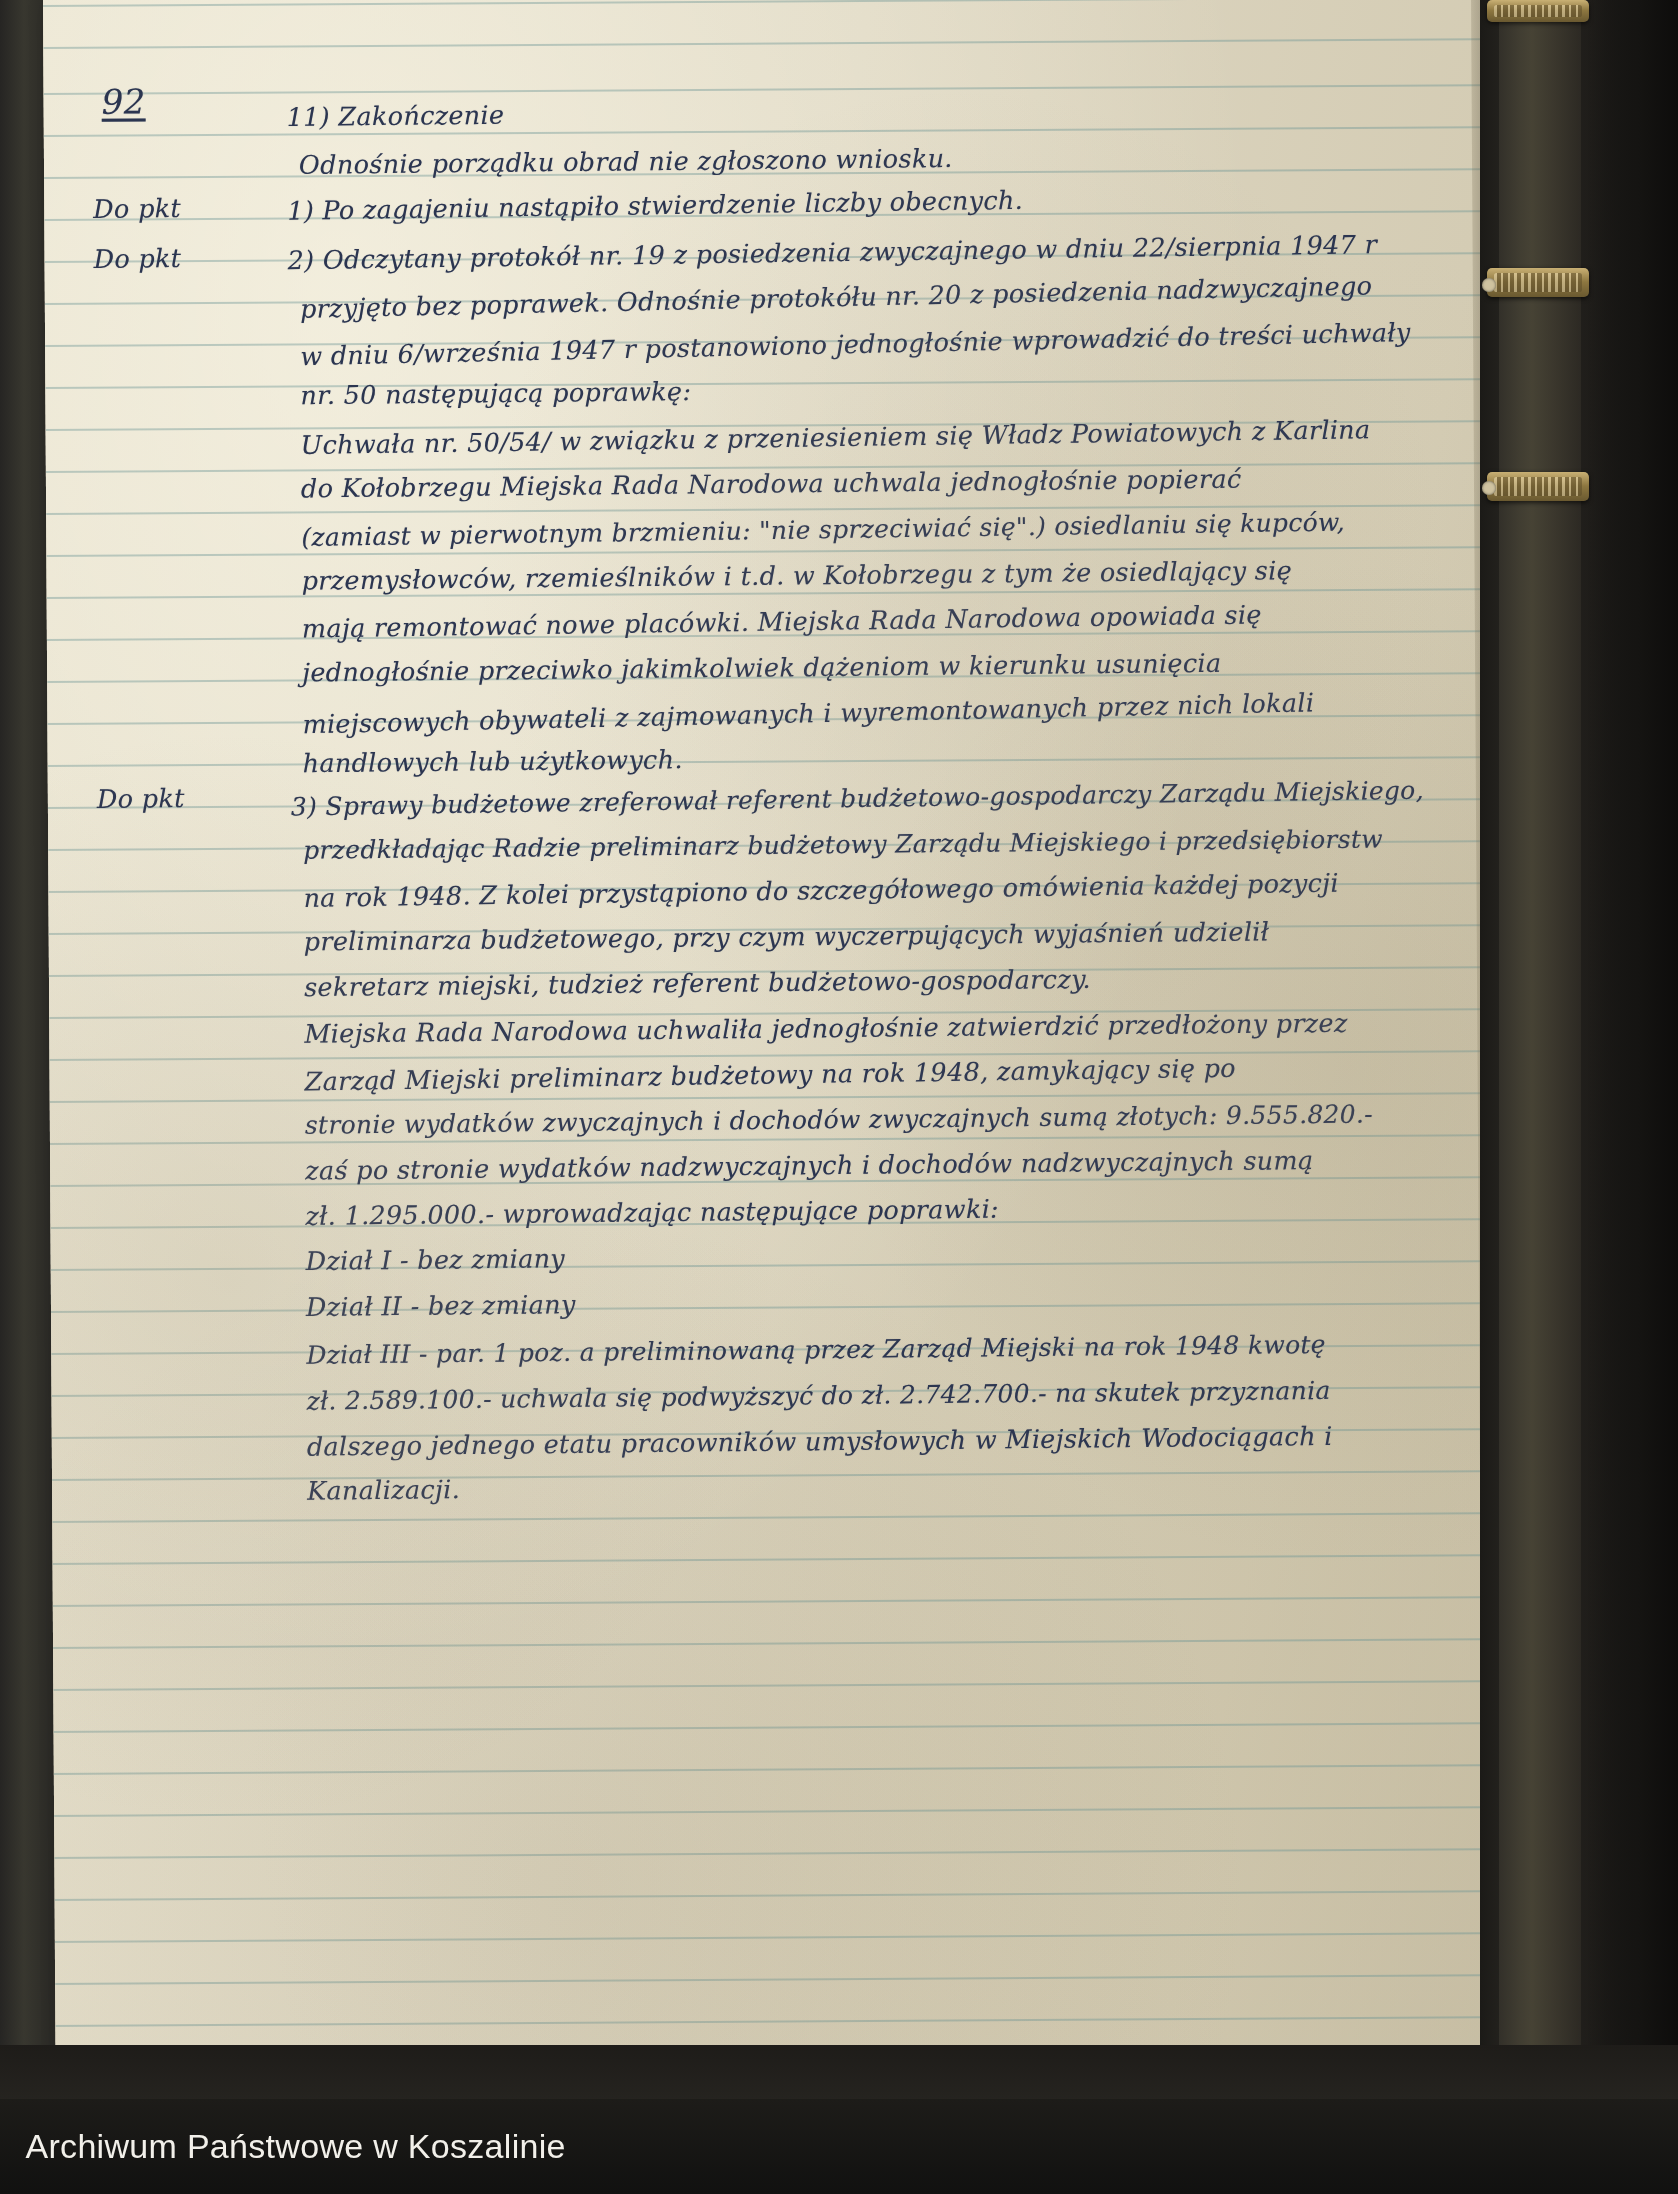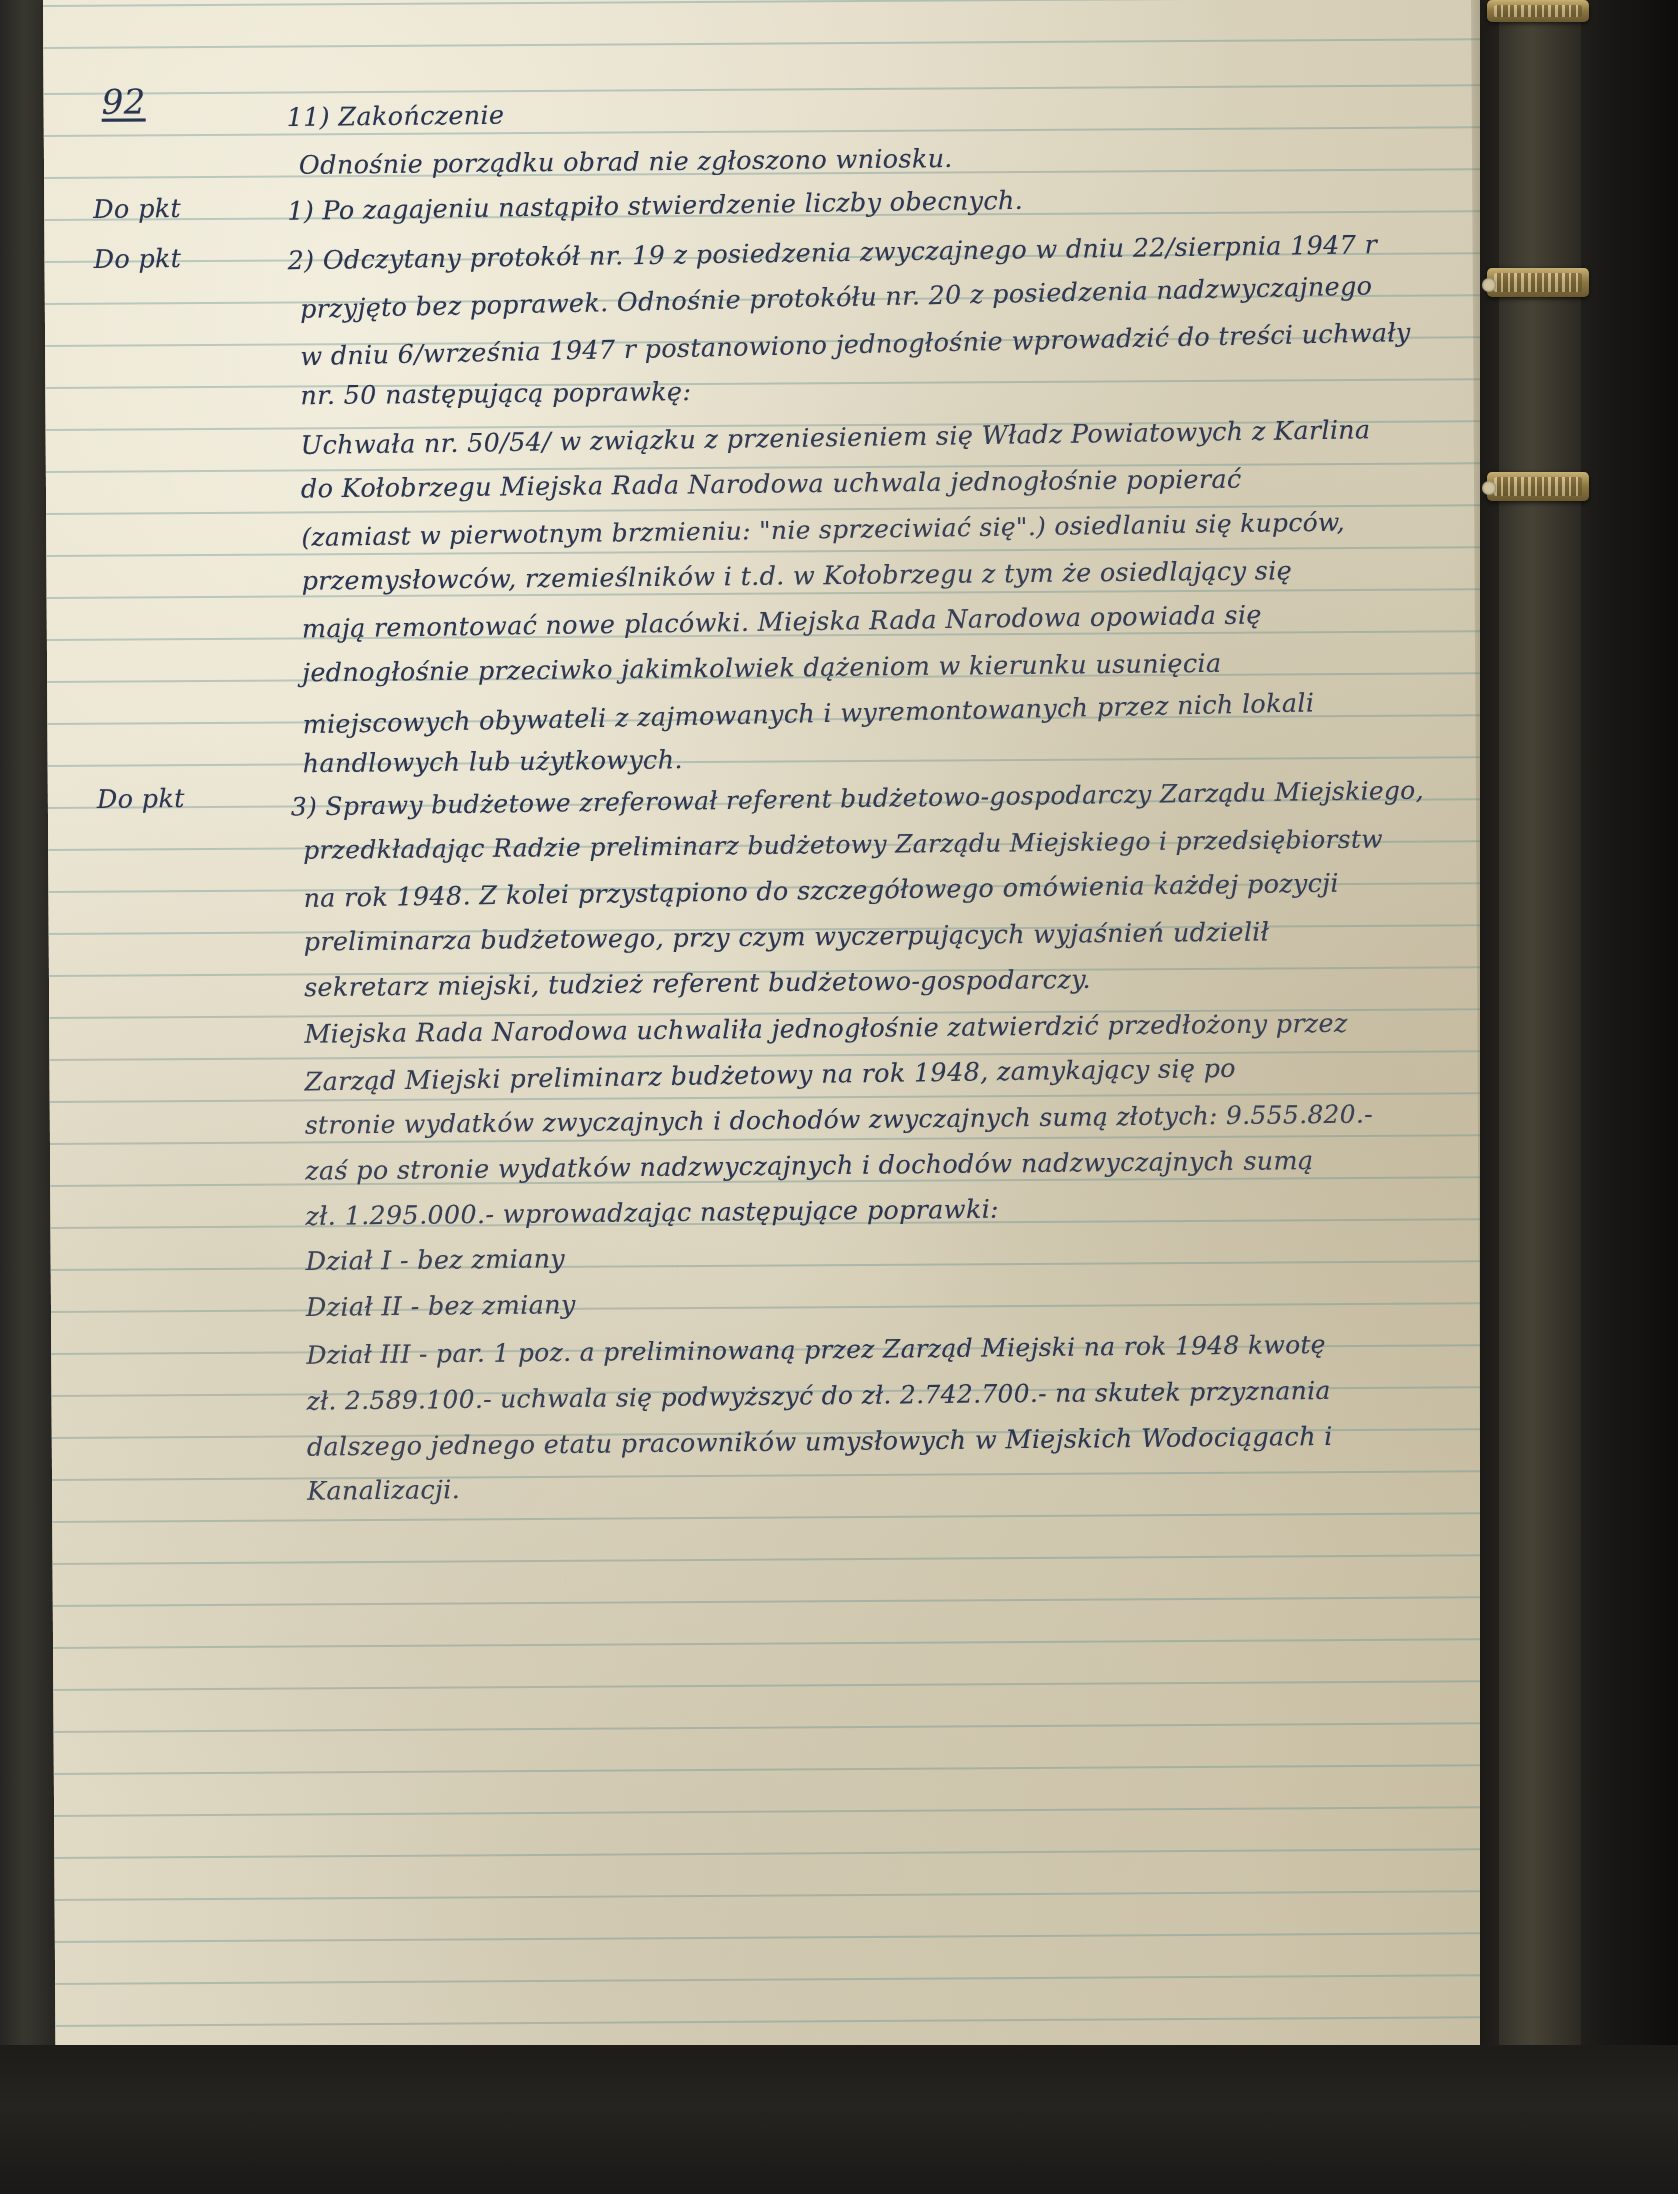--- a/index.html
+++ b/index.html
@@ -254,15 +254,18 @@
   </div>
   <div class="clip c0"></div>
   <div class="clip c1"></div>
   <div class="clip c2"></div>
   <div class="binding-hole h1"></div>
   <div class="binding-hole h2"></div>
   <div class="right-seam"></div>
 
   <div class="scan-bottom"></div>
 
+  <div class="footer-bar">
+    <div class="footer-text">Archiwum Państwowe w Koszalinie</div>
+  </div>
 
 </div>
 
 
 </body></html>

